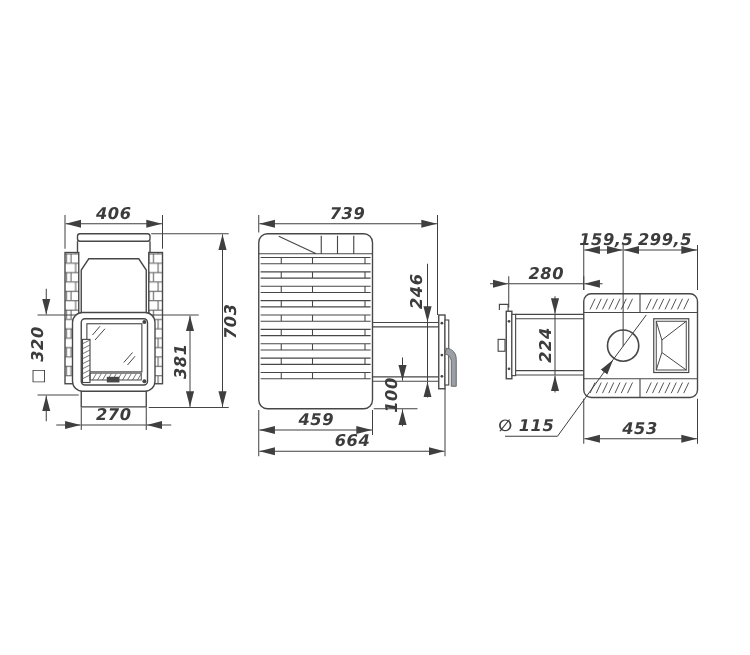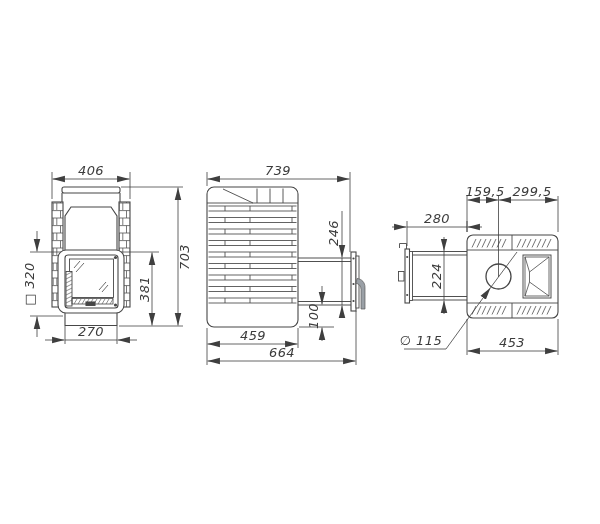--- a/index.html
+++ b/index.html
@@ -1,17 +1,17 @@
 <!DOCTYPE html>
 <html><head>
 <meta charset="utf-8">
 <style>
   html,body{margin:0;padding:0;background:#fff;}
   .page{position:relative;width:600px;height:524px;background:#ffffff;overflow:hidden;
-        font-family:"DejaVu Sans","Liberation Sans",sans-serif;}
+        font-family:"DejaVu Sans","Liberation Sans",sans-serif;font-weight:bold;}
   svg{position:absolute;left:0;top:0;}
   text{font-family:"DejaVu Sans","Liberation Sans",sans-serif;
        font-style:italic;font-size:13px;fill:#3c3c3c;letter-spacing:.4px;}
 </style>
 </head>
 <body>
 
 <div class="page">
 <svg width="600" height="524" viewBox="0 0 600 524">
   <defs>

